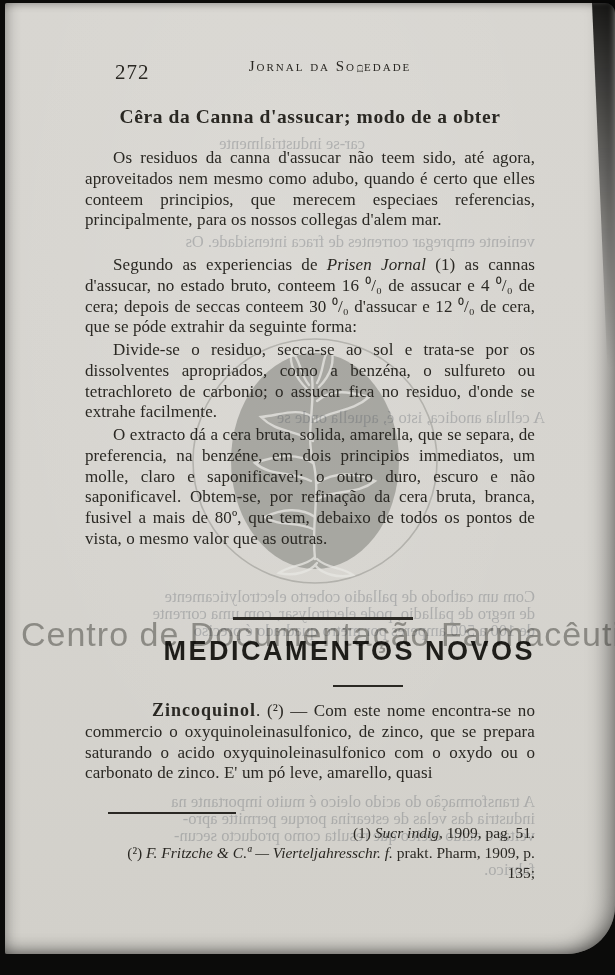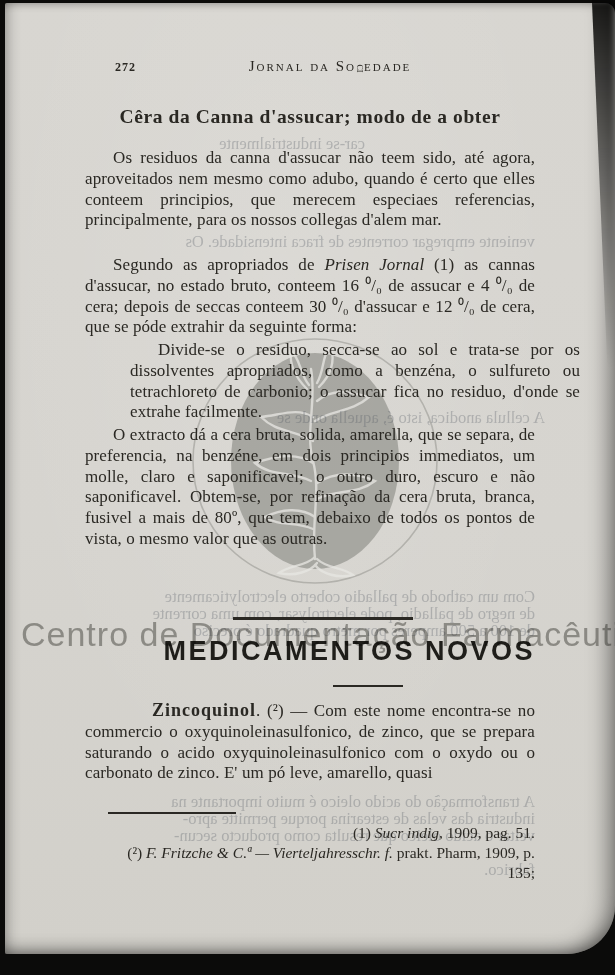--- a/index.html
+++ b/index.html
@@ -26,21 +26,21 @@
     clip-path:polygon(45% 0,100% 0,100% 100%,88% 100%);
     filter:blur(3px);
   }
   .abs{position:absolute;}
   .col{left:80px;width:450px;}
   .ink{color:#2a2823;}
   .body-text{
     font-size:17px;line-height:20.8px;text-align:justify;
     text-indent:28px;letter-spacing:.1px;
   }
-  #page-number{font-size:12px;font-weight:bold;letter-spacing:1px;}
+  #page-number{font-size:21px;font-weight:normal;letter-spacing:1px;}
   #journal-header{
     text-align:center;font-size:15px;letter-spacing:2px;
     font-variant:small-caps;white-space:nowrap;
   }
   #journal-header .defect{
     display:inline-block;transform:rotate(90deg) translateX(1px);
     font-size:12px;letter-spacing:0;
   }
   #article-title{
     text-align:center;font-weight:bold;font-size:19.5px;letter-spacing:.6px;
@@ -97,24 +97,24 @@
     <div id="journal-header" class="ink" style="margin-left:40px;">
       <span>Jornal da So</span><span class="defect">ci</span><span>edade</span>
     </div>
   </div>
 
   <div class="abs col ink body-text z2" style="top:145px;">Os residuos da canna d'assucar não teem sido, até agora, aproveitados nem mesmo como adubo, quando é certo que elles conteem principios, que merecem especiaes referencias, principalmente, para os nossos collegas d'alem mar.</div>
 
   <div id="article-title" class="abs col ink z2" style="top:103px;">Cêra da Canna d'assucar; modo de a obter</div>
 
   <div class="abs col ink body-text z2" style="top:252px;">
-    <span>Segundo as apropriados de </span><i>Prisen Jornal</i><span> (1) as cannas d'assucar, no estado bruto, conteem 16 ⁰/₀ de assucar e 4 ⁰/₀ de cera; depois de seccas conteem 30 ⁰/₀ d'assucar e 12 ⁰/₀ de cera, que se póde extrahir da seguinte forma:</span>
+    <span>Segundo as experiencias de </span><i>Prisen Jornal</i><span> (1) as cannas d'assucar, no estado bruto, conteem 16 ⁰/₀ de assucar e 4 ⁰/₀ de cera; depois de seccas conteem 30 ⁰/₀ d'assucar e 12 ⁰/₀ de cera, que se póde extrahir da seguinte forma:</span>
   </div>
 
-  <div class="abs col ink body-text z2" style="top:337px;margin-left:45px;">Divide-se o residuo, secca-se ao sol e trata-se por os dissolventes apropriados, como a benzéna, o sulfureto ou tetrachloreto de carbonio; o assucar fica no residuo, d'onde se extrahe facilmente.</div>
+  <div class="abs col ink body-text z2" style="top:337px;">Divide-se o residuo, secca-se ao sol e trata-se por os dissolventes apropriados, como a benzéna, o sulfureto ou tetrachloreto de carbonio; o assucar fica no residuo, d'onde se extrahe facilmente.</div>
 
   <div class="abs col ink body-text z2" style="top:422px;">O extracto dá a cera bruta, solida, amarella, que se separa, de preferencia, na benzéne, em dois principios immediatos, um molle, claro e saponificavel; o outro duro, escuro e não saponificavel. Obtem-se, por refinação da cera bruta, branca, fusivel a mais de 80º, que tem, debaixo de todos os pontos de vista, o mesmo valor que as outras.</div>
 
 
   <div class="rule abs z2" style="top:614px;left:228px;width:180px;"></div>
 
   <div id="section-heading" class="abs col z2" style="top:633px;">MEDICAMENTOS NOVOS</div>
 
   <div class="rule abs z2" style="top:682px;left:328px;width:70px;height:2px;"></div>
 

